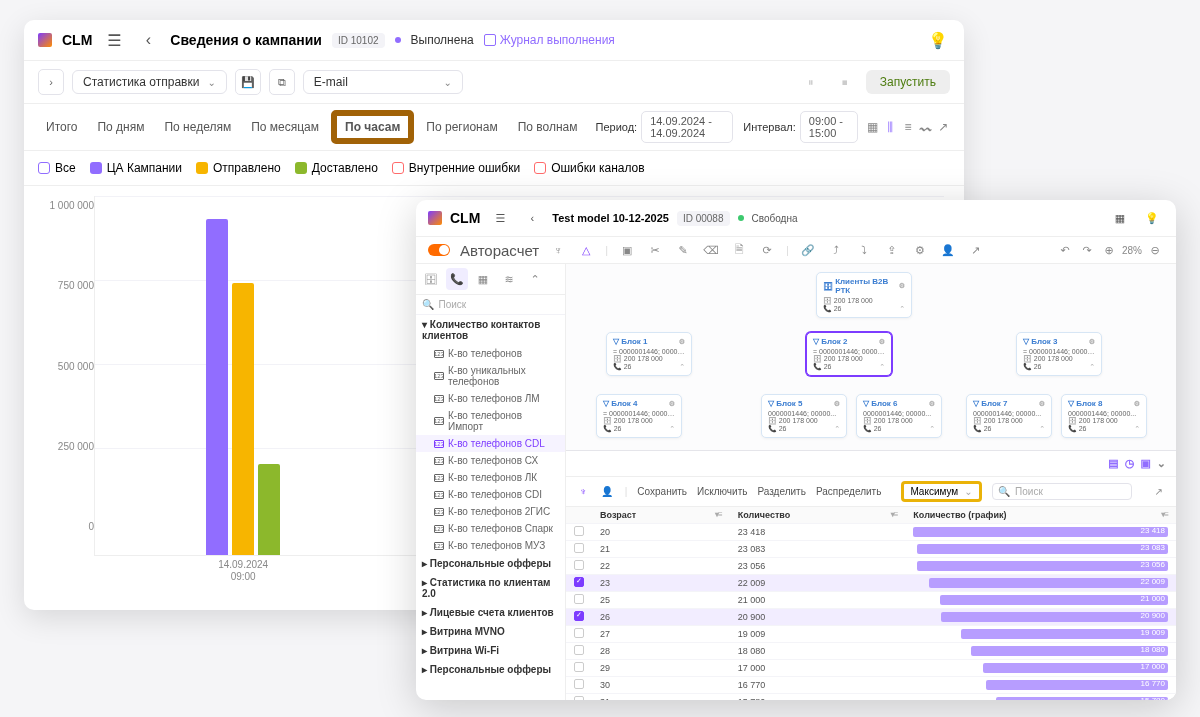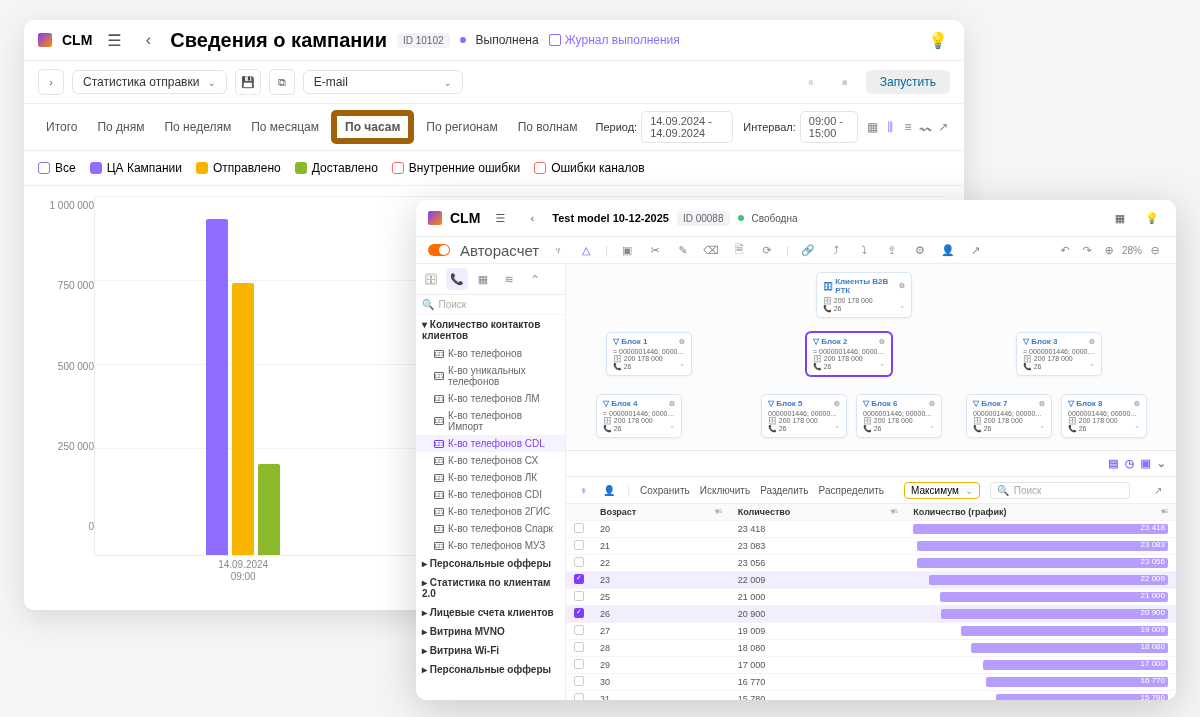--- a/index.html
+++ b/index.html
@@ -4,33 +4,33 @@
 <style>
 * { box-sizing: border-box; margin: 0; padding: 0; font-family: -apple-system, BlinkMacSystemFont, "Segoe UI", Arial, sans-serif; }
 body { background: #f5f5f7; width: 1200px; height: 717px; position: relative; overflow: hidden; }
 
 
 .win1 { position: absolute; left: 24px; top: 20px; width: 940px; height: 590px; background: #fff; border-radius: 10px; box-shadow: 0 8px 30px rgba(0,0,0,0.12); display: flex; flex-direction: column; overflow: hidden; }
 .win1-header { display: flex; align-items: center; padding: 8px 14px; gap: 10px; border-bottom: 1px solid #eee; }
 .logo { width: 14px; height: 14px; background: linear-gradient(135deg,#7d3cff,#ff8c00); border-radius: 2px; }
 .brand { font-weight: 700; font-size: 14px; }
 .icon-btn { width: 24px; height: 24px; display: flex; align-items: center; justify-content: center; color: #555; cursor: pointer; border-radius: 4px; }
-.title { font-weight: 600; font-size: 20px; }
+.title { font-weight: 600; font-size: 14px; }
 .id-tag { background: #f3f3f7; color: #666; font-size: 10px; padding: 2px 6px; border-radius: 4px; }
 .status-dot { width: 6px; height: 6px; border-radius: 50%; background: #916dff; }
 .status-text { font-size: 12px; color: #333; }
 .journal { color: #916dff; font-size: 12px; display: flex; align-items: center; gap: 4px; }
 .journal .jicon { width: 12px; height: 12px; border: 1px solid #916dff; border-radius: 2px; }
 .spacer { flex: 1; }
 
 .win1-toolbar { display: flex; align-items: center; gap: 8px; padding: 8px 14px; border-bottom: 1px solid #eee; }
 .select { border: 1px solid #e3e3ea; border-radius: 6px; padding: 4px 10px; font-size: 12px; color: #333; display: flex; align-items: center; gap: 8px; min-width: 120px; cursor: pointer; }
 .select .chev { font-size: 10px; color: #888; margin-left: auto; }
 .tb-icon { width: 26px; height: 26px; border: 1px solid #e3e3ea; border-radius: 5px; display: flex; align-items: center; justify-content: center; color: #666; cursor: pointer; font-size: 11px; }
-.launch-btn { background: #eee; color: #0369a1; border-radius: 6px; padding: 5px 14px; font-size: 12px; cursor: not-allowed; }
+.launch-btn { background: #eee; color: #4d7c0f; border-radius: 6px; padding: 5px 14px; font-size: 12px; cursor: not-allowed; }
 
 .win1-tabs { display: flex; align-items: center; gap: 4px; padding: 6px 14px; border-bottom: 1px solid #eee; font-size: 12px; color: #555; flex-wrap: nowrap; }
 .tab { padding: 4px 8px; border-radius: 5px; cursor: pointer; white-space: nowrap; }
 .tab.active { border: 6px solid #a16207; font-weight: bold; }
 .period-label { color: #333; margin-left: 6px; font-size: 11px; }
 .period-val { border: 1px solid #e3e3ea; border-radius: 5px; padding: 3px 8px; font-size: 11px; }
 .view-ico { width: 22px; height: 22px; display: flex; align-items: center; justify-content: center; color: #888; cursor: pointer; font-size: 12px; }
 .view-ico.active { color: #916dff; }
 
 .win1-legend { display: flex; align-items: center; gap: 14px; padding: 10px 14px; font-size: 12px; border-bottom: 1px solid #eee; }
@@ -80,21 +80,21 @@
 .node-line { color: #666; font-size: 7px; white-space: nowrap; overflow: hidden; text-overflow: ellipsis; }
 
 
 .preview { position: absolute; left: 0; bottom: 0; right: 0; height: 250px; background: #fff; border-top: 1px solid #e5e5ea; display: flex; flex-direction: column; left: 150px; }
 .preview-head { display: flex; align-items: center; padding: 6px 10px; font-size: 11px; font-weight: 600; border-bottom: 1px solid #eee; gap: 8px; }
 .preview-head .picons { margin-left: auto; display: flex; gap: 6px; color: #916dff; }
 .preview-tools { display: flex; align-items: center; gap: 10px; padding: 4px 10px; border-bottom: 1px solid #eee; font-size: 10px; }
 .pt-ico { width: 18px; height: 18px; display: flex; align-items: center; justify-content: center; color: #888; cursor: pointer; }
 .pt-ico.active { color: #7d3cff; }
 .pt-link { color: #555; cursor: pointer; }
-.pt-select { border: 1px solid #eab308; border-radius: 4px; padding: 2px 6px; display: flex; gap: 6px; align-items: center; }
+.pt-select { border: 3px solid #eab308; border-radius: 4px; padding: 2px 6px; display: flex; gap: 6px; align-items: center; }
 .pt-search { border: 1px solid #e3e3ea; border-radius: 4px; padding: 2px 6px; color: #aaa; min-width: 140px; display: flex; gap: 4px; }
 
 .ptable { flex: 1; overflow-y: auto; }
 .ptable table { width: 100%; border-collapse: collapse; font-size: 9px; }
 .ptable th { text-align: left; padding: 3px 8px; color: #333; background: #fafafa; position: sticky; top: 0; }
 .ptable th .sort { float: right; color: #aaa; font-size: 8px; letter-spacing: -1px; }
 .ptable td { padding: 2px 8px; border-top: 1px solid #f4f4f8; color: #555; }
 .ptable tr.sel { background: #f2edff; }
 .chk { width: 10px; height: 10px; border: 1px solid #ccc; border-radius: 2px; display: inline-block; }
 .chk.on { background: #7d3cff; border-color: #7d3cff; position: relative; }

